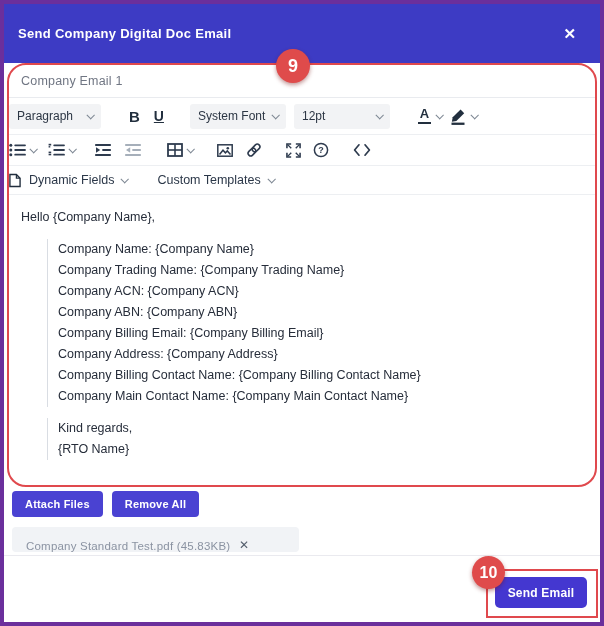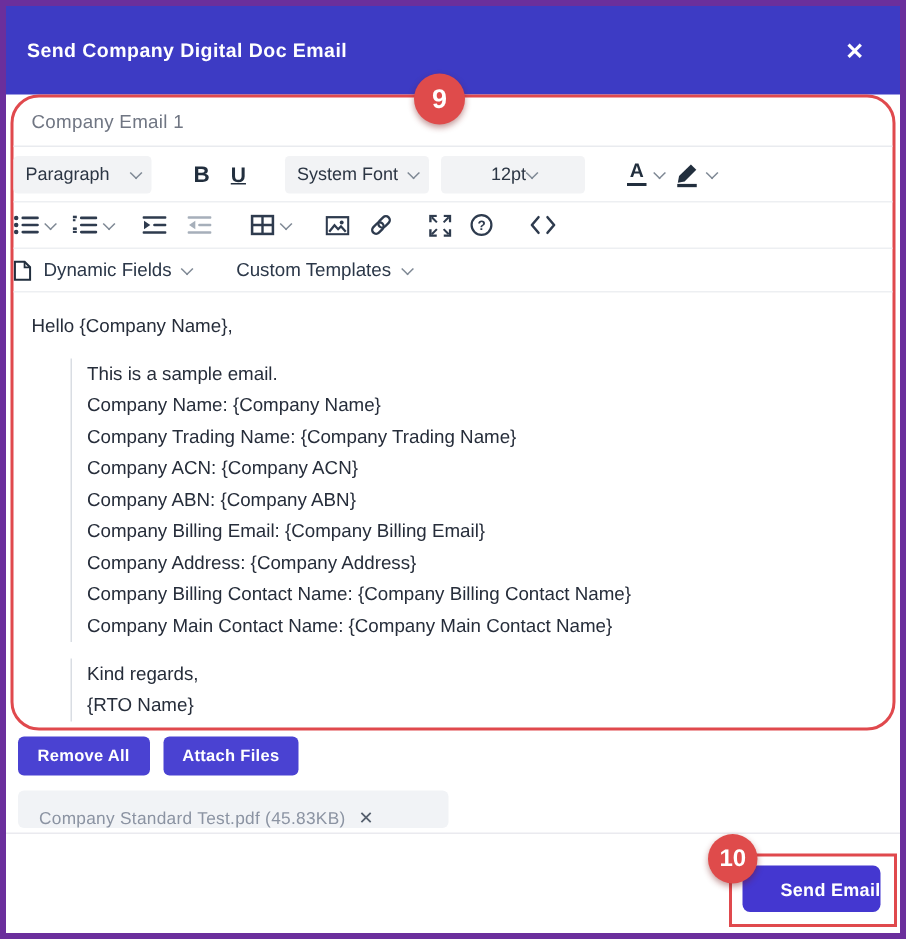--- a/index.html
+++ b/index.html
@@ -41,21 +41,21 @@
   .row1{ height:37px; }
   .row2{ height:31px; }
   .row3{ height:29px; }
 
   .select{
     height:25px; background:#f2f3f5; border-radius:3px; display:flex; align-items:center;
     justify-content:space-between; padding:0 8px; color:#2c3644; font-size:12px; cursor:pointer;
   }
   .sel-paragraph{ width:92px; margin-right:28px; }
   .sel-font{ width:96px; margin-left:26px; }
-  .sel-size{ width:96px; margin-left:8px; margin-right:28px;justify-content:center; }
+  .sel-size{ width:96px; margin-left:8px; margin-right:28px; }
 
   .chev{
     width:6px; height:6px; border-right:1.4px solid #7e8894; border-bottom:1.4px solid #7e8894;
     transform:rotate(45deg) translateY(-1px); display:inline-block; flex:none;
   }
   .chev.sm{ margin-left:5px; margin-right:8px; }
 
   .tbtn{ color:#222f3e; cursor:pointer; display:flex; align-items:center; }
   .bold{ font-size:15px; font-weight:bold; margin-right:14px; }
   .und{ font-size:14px; font-weight:bold; text-decoration:underline; }
@@ -91,21 +91,21 @@
     border-radius:4px; display:flex; align-items:flex-end; padding-left:14px;
   }
   .chip-label{ color:#8b93a2; font-size:11.5px; letter-spacing:.2px; }
   .chip-x{ position:absolute; right:50px; color:#555f6d; font-size:12px; cursor:pointer; }
 
   .footer-divider{ position:absolute; left:0; top:551px; width:596px; height:1px; background:#eaeaef; }
 
   .send-btn{
     position:absolute; left:491px; top:573px; width:92px; height:31px; background:#4437d0;
     color:#fff; border:none; border-radius:5px; font-family:"Liberation Sans", sans-serif;
-    font-size:12px; font-weight:bold; letter-spacing:.2px; cursor:pointer; z-index:10;text-align:right;
+    font-size:12px; font-weight:bold; letter-spacing:.2px; cursor:pointer; z-index:10;
   }
 </style>
 </head>
 <body>
 
 <div class="modal">
 
   <div class="header">
     <span class="title">Send Company Digital Doc Email</span>
     <span class="close">✕</span>
@@ -274,21 +274,20 @@
       </div>
       <div class="menu-item">
         <span>Custom Templates</span>
         <span class="chev" style="margin-left:7px;"></span>
       </div>
     </div>
 
     <div class="body-area">
       <div>Hello {Company Name},</div>
       <div class="quote">
-        <div>This is a sample email.</div>
         <div>Company Name: {Company Name}</div>
         <div>Company Trading Name: {Company Trading Name}</div>
         <div>Company ACN: {Company ACN}</div>
         <div>Company ABN: {Company ABN}</div>
         <div>Company Billing Email: {Company Billing Email}</div>
         <div>Company Address: {Company Address}</div>
         <div>Company Billing Contact Name: {Company Billing Contact Name}</div>
         <div>Company Main Contact Name: {Company Main Contact Name}</div>
       </div>
       <div class="quote">
@@ -296,22 +295,22 @@
         <div>{RTO Name}</div>
       </div>
     </div>
   </div>
 
   <div class="annot-circle c9">
     <span>9</span>
   </div>
 
   <div class="attach-row">
+    <button class="btn">Attach Files</button>
     <button class="btn">Remove All</button>
-    <button class="btn">Attach Files</button>
   </div>
 
   <div class="chip">
     <span class="chip-label">Company Standard Test.pdf (45.83KB)</span>
     <span class="chip-x">✕</span>
   </div>
 
   <div class="footer-divider"></div>
 
   <div class="annot-box send-annot"></div>

